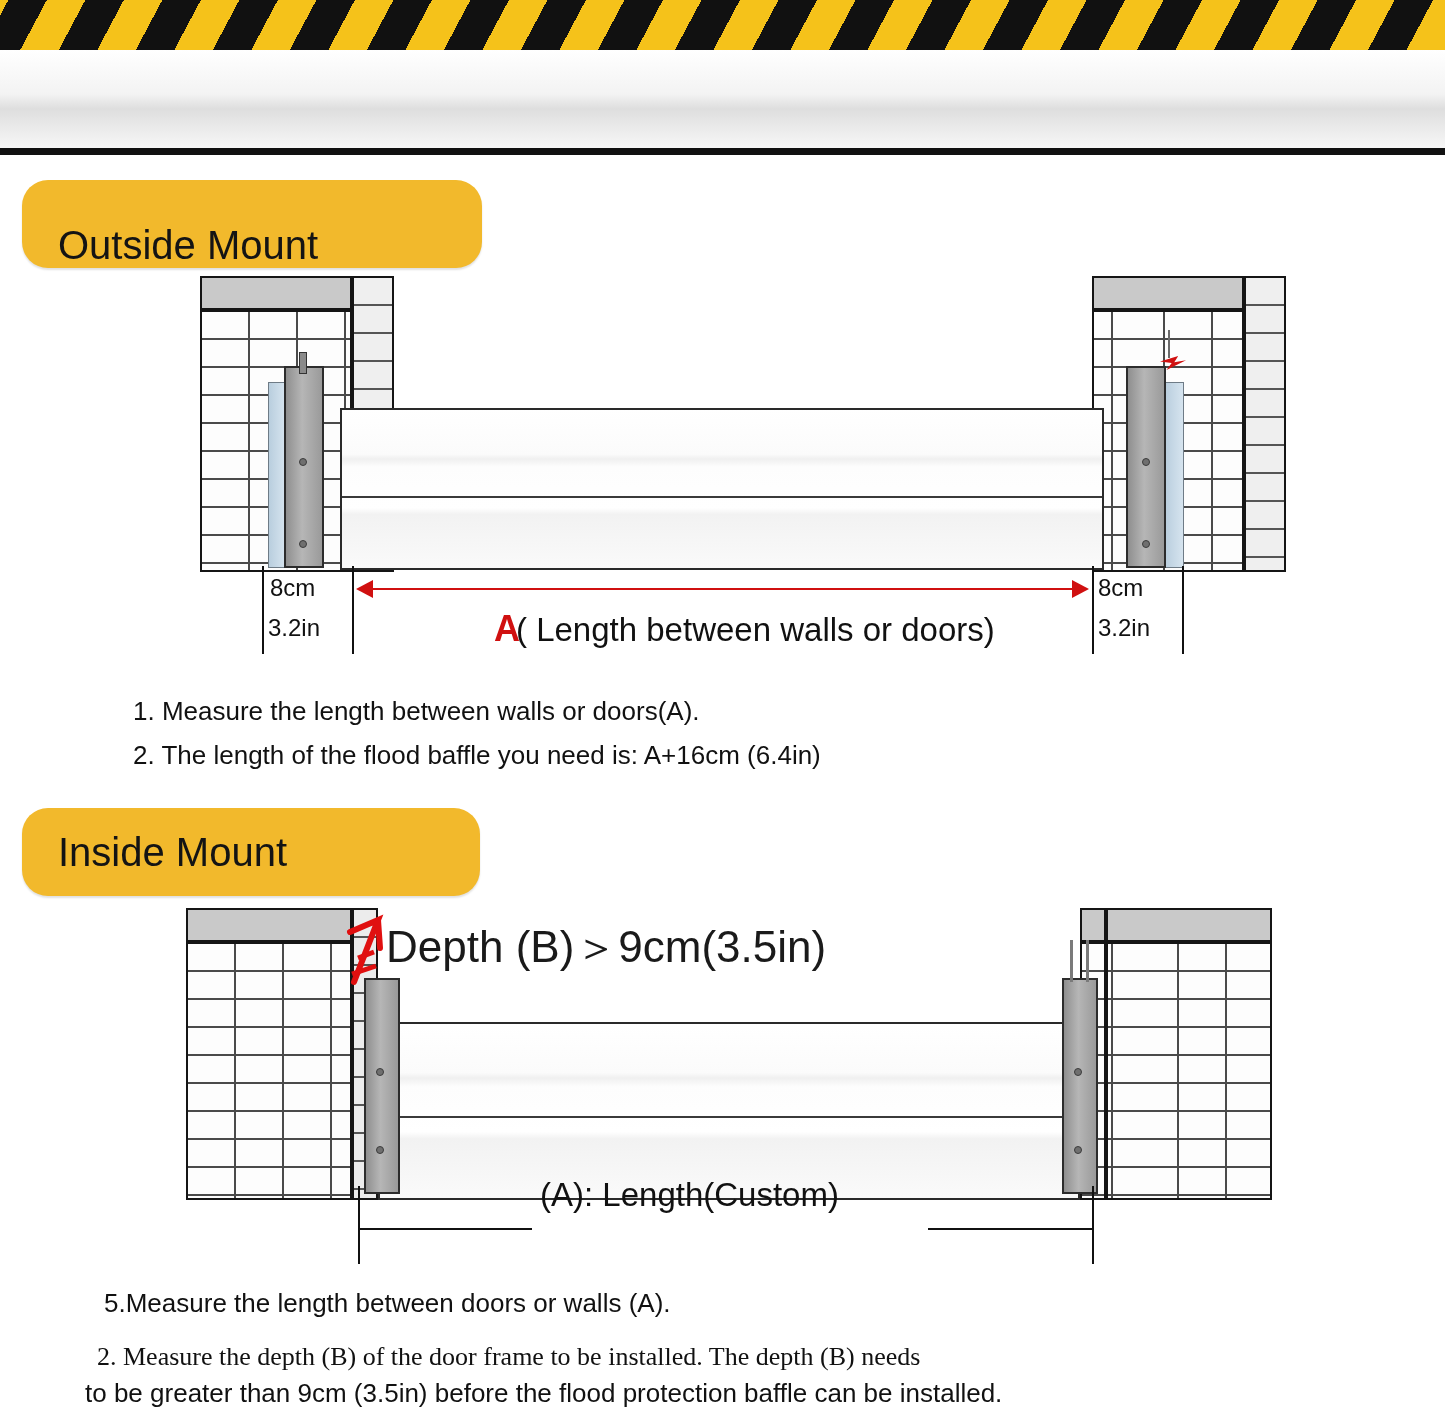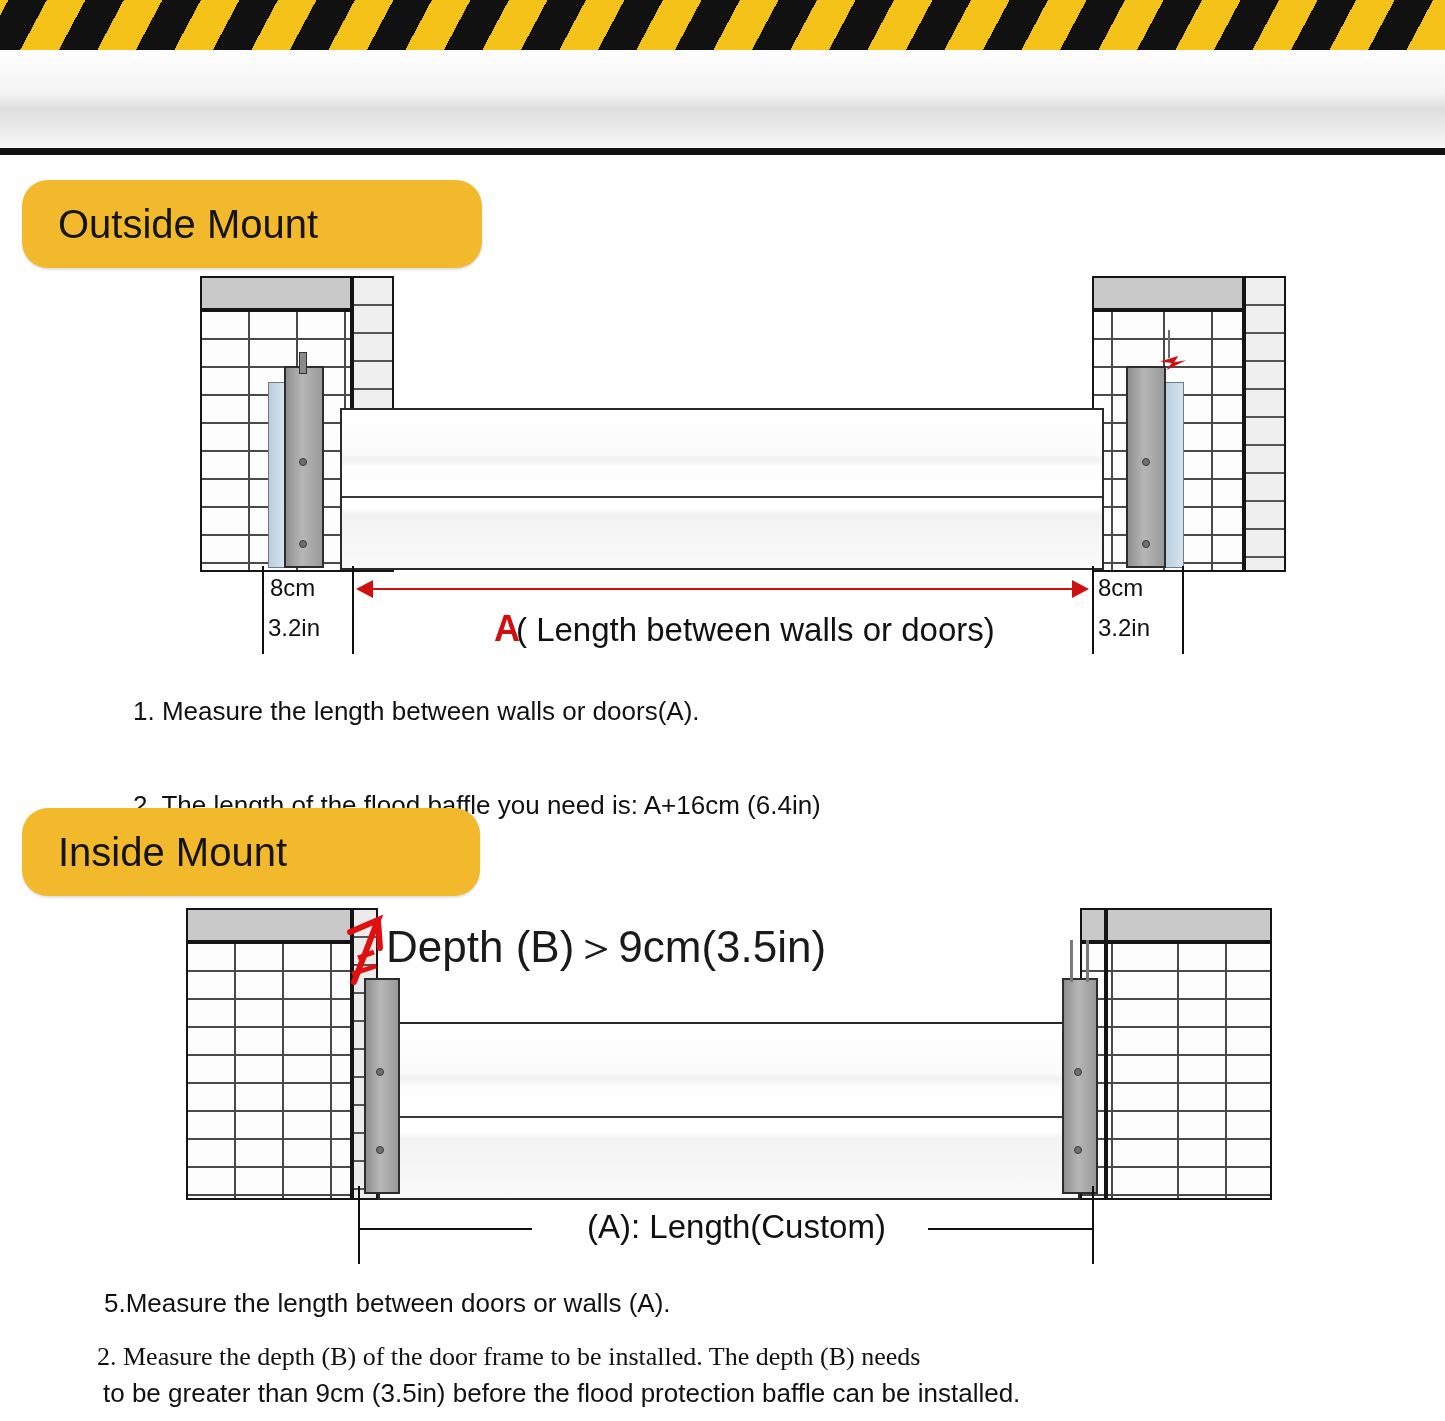--- a/index.html
+++ b/index.html
@@ -60,21 +60,21 @@
     position: absolute;
     background: #f2b92c;
     border-radius: 26px;
     box-shadow: 0 2px 2px rgba(0,0,0,0.12);
     display: flex;
     align-items: center;
     padding: 0 34px 0 36px;
     font-size: 40px;
     color: #141414;
   }
-  #pill-outside { left: 22px; top: 180px; width: 390px; height: 88px; }
+  #pill-outside { left: 22px; top: 180px; width: 390px; height: 88px; align-items: flex-end; }
   #pill-inside  { left: 22px; top: 808px; width: 388px; height: 88px; }
 
   
   .txt { position: absolute; white-space: pre; }
 
   .step { font-size: 26px; color: #111; }
 
   
   .pillar {
     position: absolute;
@@ -235,21 +235,21 @@
 
 <div class="txt dim-label" style="left:270px; top:574px;">8cm</div>
 <div class="txt dim-label" style="left:268px; top:614px;">3.2in</div>
 <div class="txt dim-label" style="left:1098px; top:574px;">8cm</div>
 <div class="txt dim-label" style="left:1098px; top:614px;">3.2in</div>
 
 <div class="txt dim-A" style="left:494px; top:608px;">A</div>
 <div class="txt caption" style="left:516px; top:611px;">( Length between walls or doors)</div>
 
 <div class="txt step" style="left:133px; top:696px;">1. Measure the length between walls or doors(A).</div>
-<div class="txt step" style="left:133px; top:790px;">2. The length of the flood baffle you need is: A+16cm (6.4in)</div>
+<div class="txt step" style="left:133px; top:740px;">2. The length of the flood baffle you need is: A+16cm (6.4in)</div>
 
 <div class="pill" id="pill-inside">
   <span>Inside Mount</span>
 </div>
 
 <div class="pillar" style="left:186px; top:908px; width:166px; height:292px;">
   <div class="cap"></div>
   <div class="body" style="top:34px; height:258px;"></div>
 </div>
 <div style="position:absolute; left:352px; top:908px; width:26px; height:292px;
@@ -282,17 +282,17 @@
   <path d="M10,70 L34,8 L6,20 M34,8 L36,36" stroke="#e01010" stroke-width="6" fill="none" stroke-linecap="round"></path>
   <path d="M8,62 L32,54" stroke="#e01010" stroke-width="5" fill="none"></path>
   <path d="M14,46 L30,40" stroke="#e01010" stroke-width="5" fill="none"></path>
 </svg>
 <div class="txt" style="left:386px; top:918px; font-size:44px;">Depth (B)＞9cm(3.5in)</div>
 
 <div class="blacktick" style="left:358px; top:1186px; height:78px;"></div>
 <div class="blacktick" style="left:1092px; top:1186px; height:78px;"></div>
 <div class="blackline" style="left:360px; top:1228px; width:172px;"></div>
 <div class="blackline" style="left:928px; top:1228px; width:164px;"></div>
-<div class="txt caption" style="left:540px; top:1208px;margin-left:47px;">(A): Length(Custom)</div>
+<div class="txt caption" style="left:540px; top:1176px;">(A): Length(Custom)</div>
 
 <div class="txt step" style="left:104px; top:1288px;">5.Measure the length between doors or walls (A).</div>
 <div class="txt step" style="left:97px; top:1342px;font-family:Liberation Serif, serif;">2. Measure the depth (B) of the door frame to be installed. The depth (B) needs</div>
-<div class="txt step" style="left:103px; top:1378px;">to be greater than 9cm (3.5in) before the flood protection baffle can be installed.</div>
+<div class="txt step" style="left:85px; top:1378px;">to be greater than 9cm (3.5in) before the flood protection baffle can be installed.</div>
 
 </body></html>

